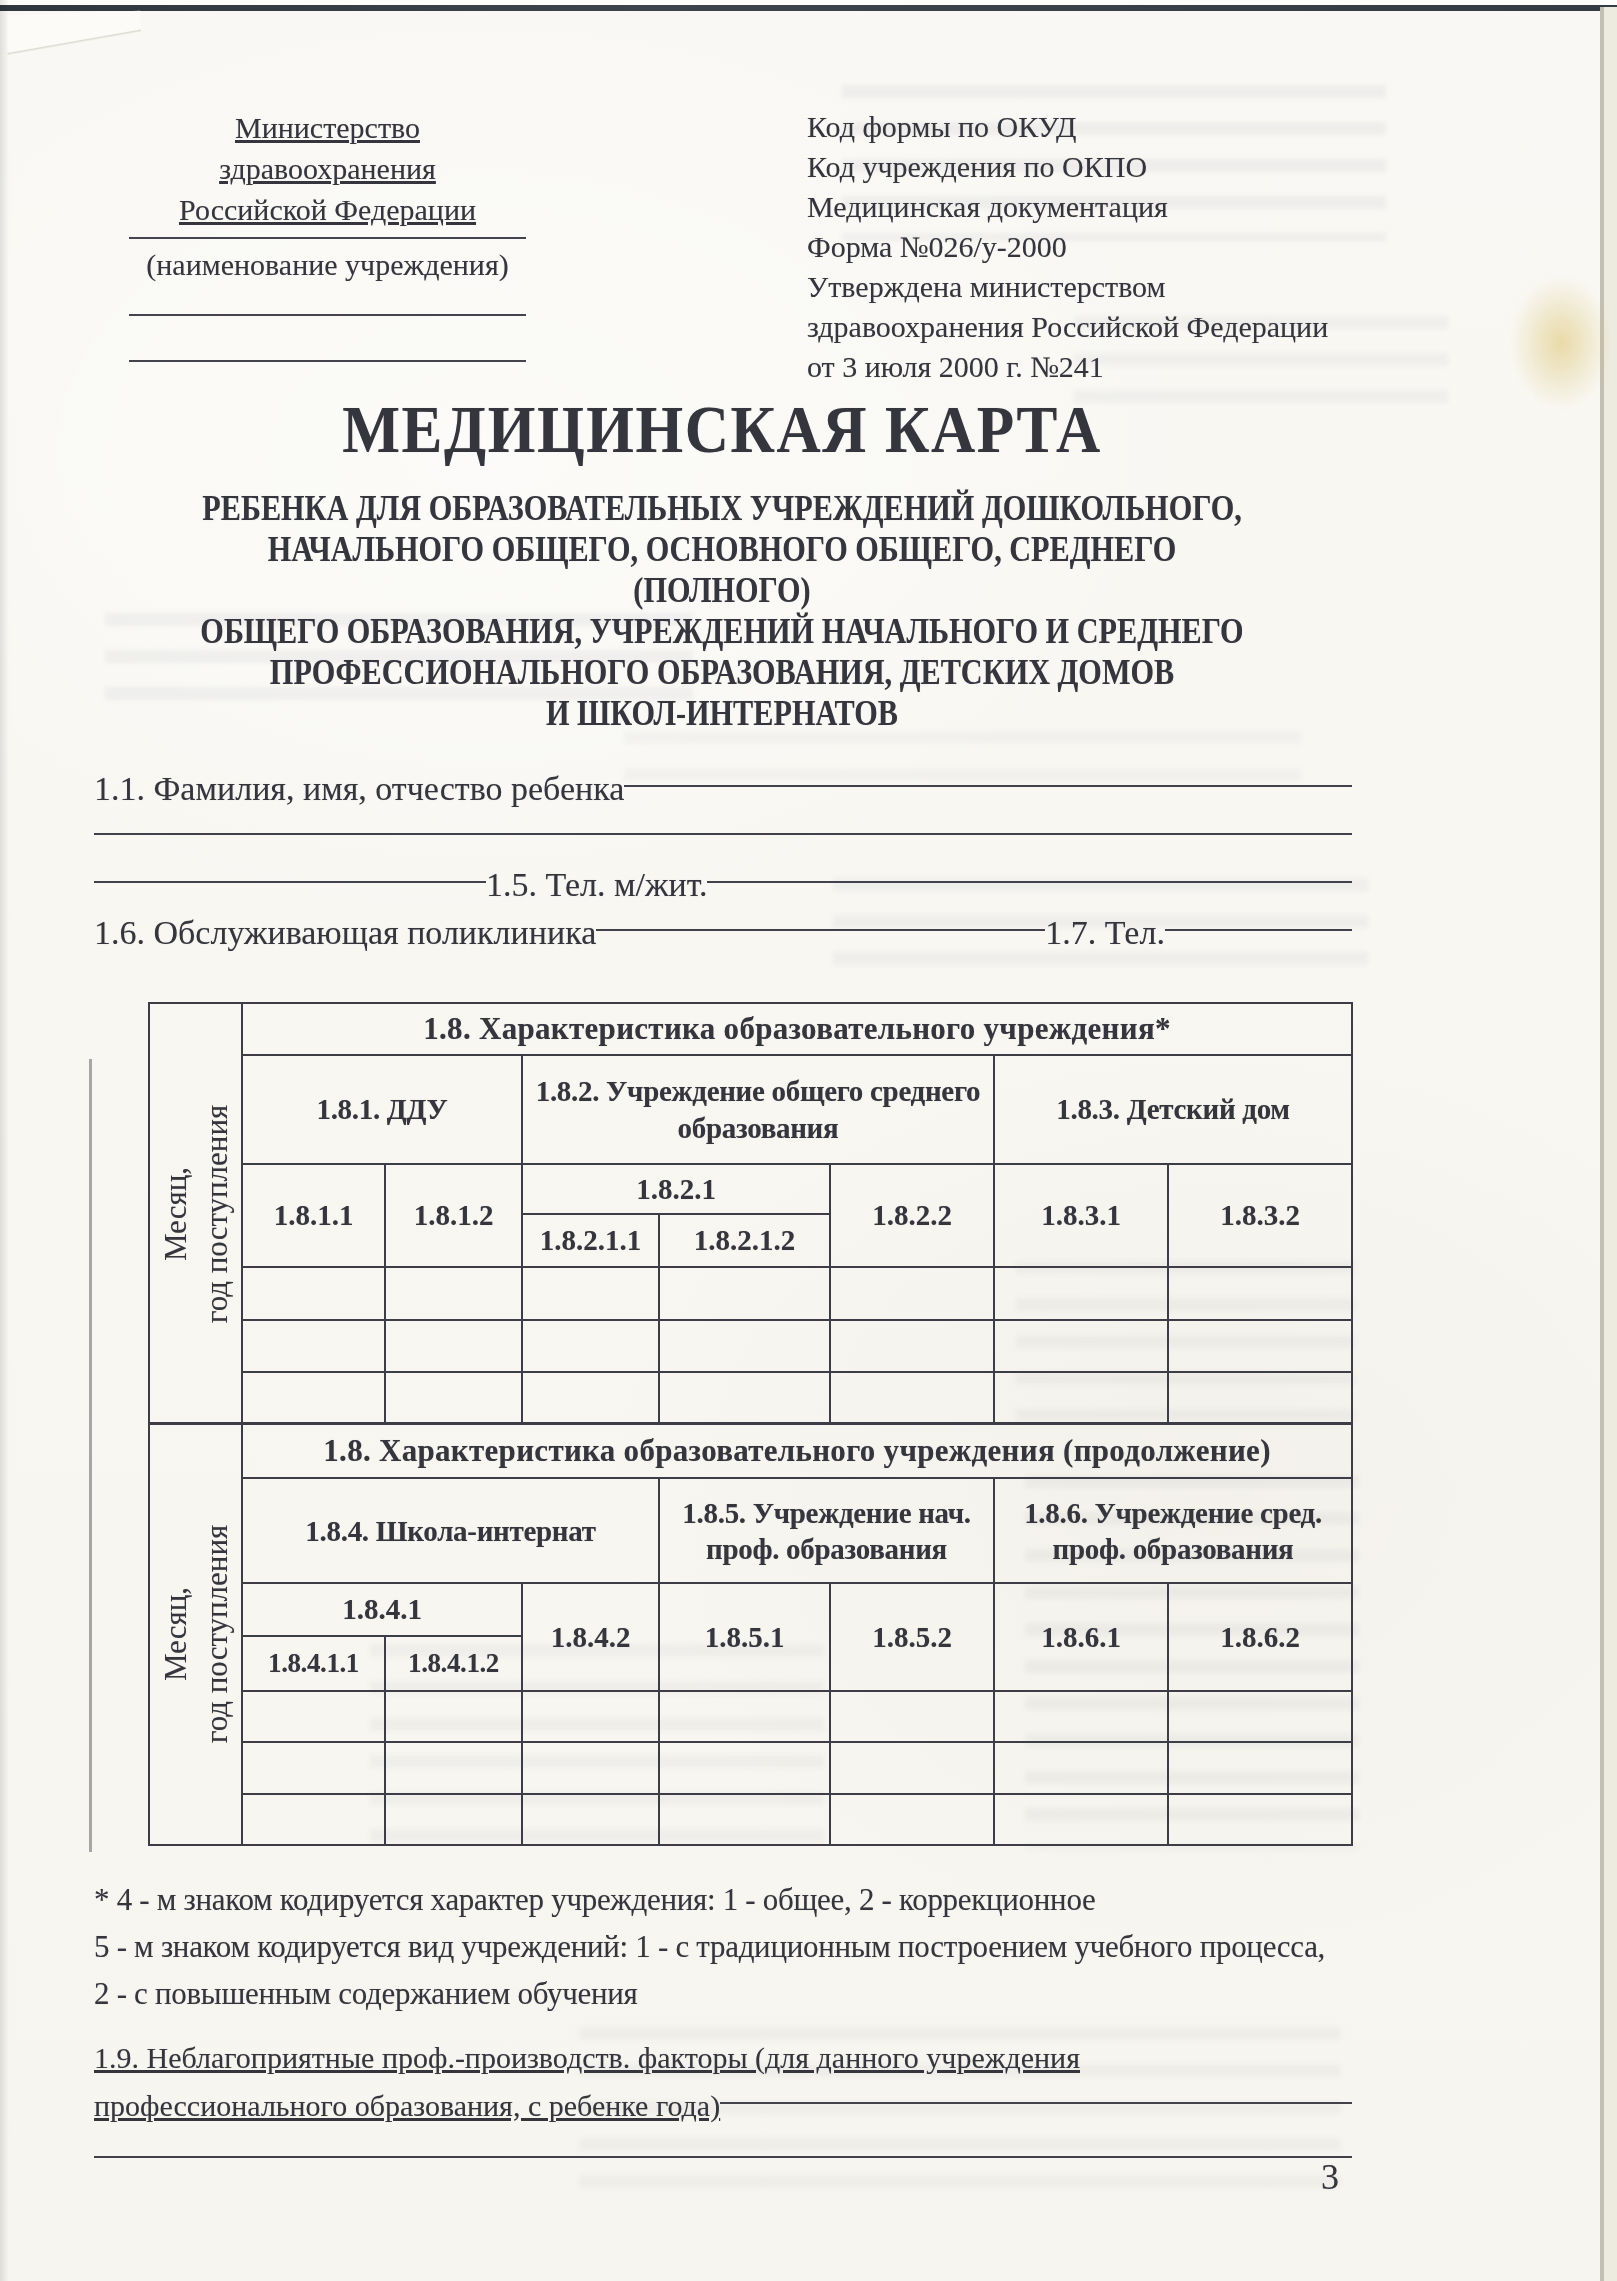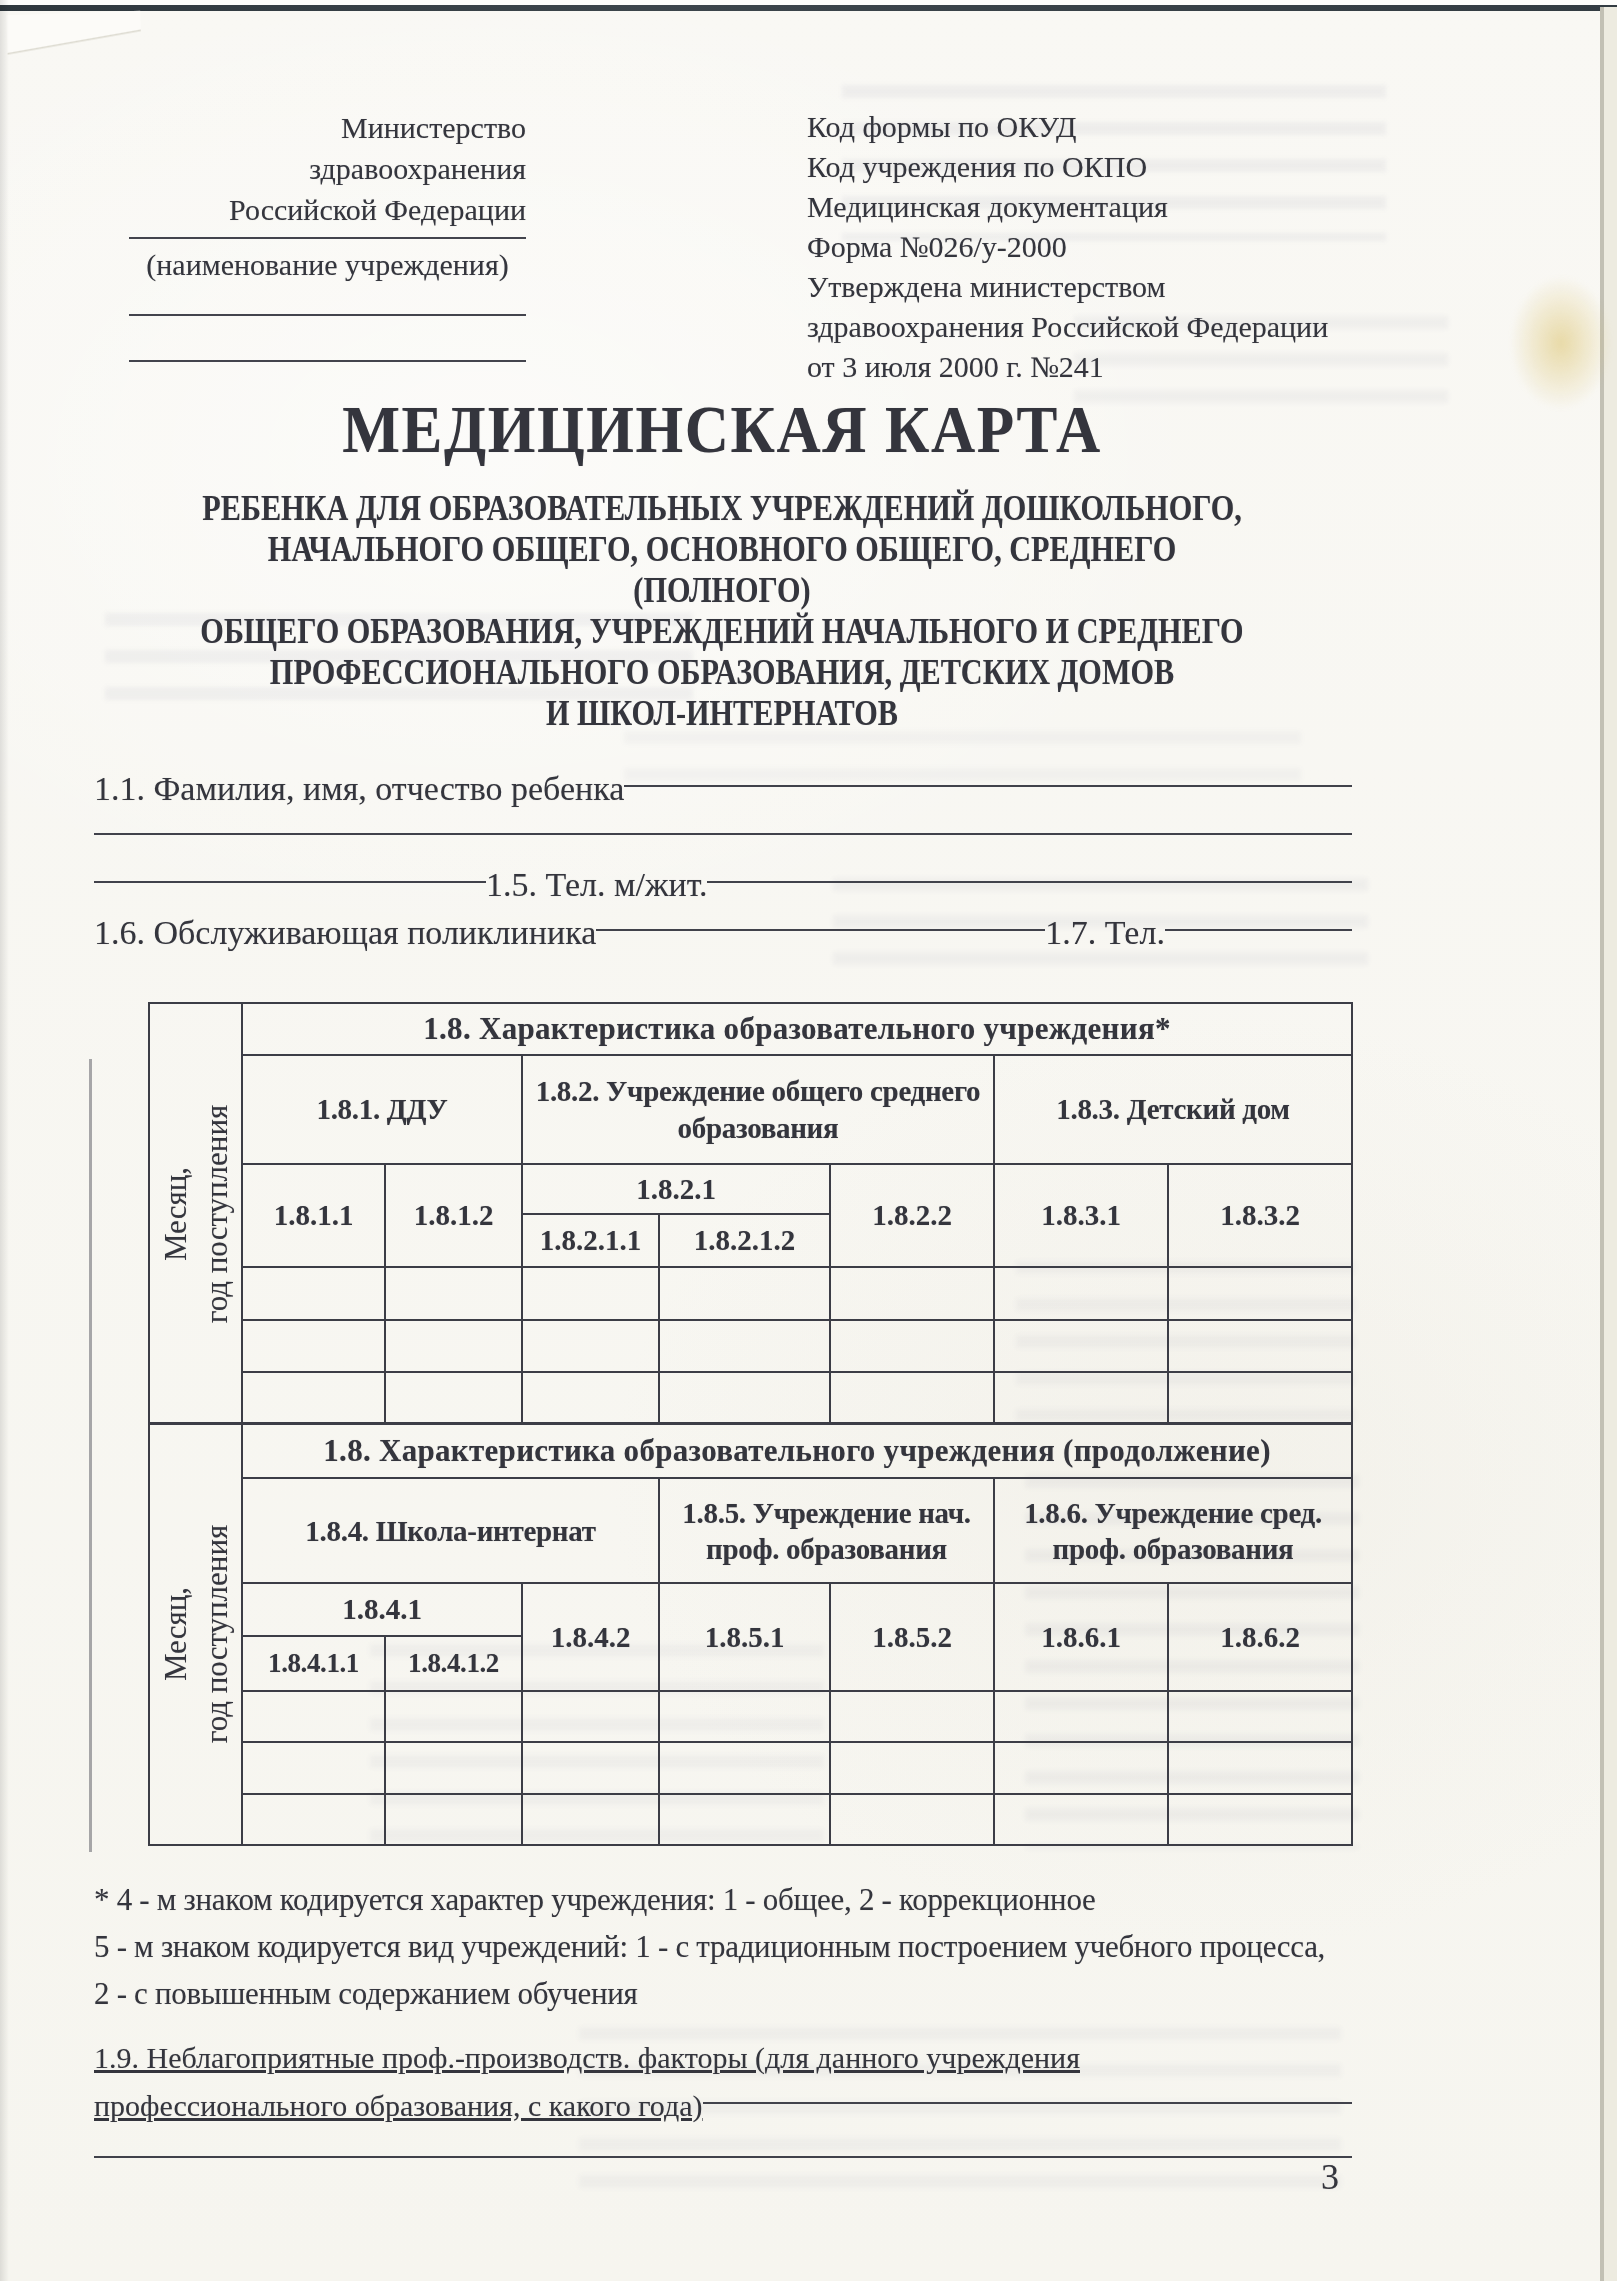--- a/index.html
+++ b/index.html
@@ -22,21 +22,21 @@
     transform:rotate(-2deg);}
   .left-shade{left:0;top:0;width:9px;height:2281px;background:linear-gradient(90deg,rgba(0,0,0,.10),rgba(0,0,0,0));}
   .right-edge-line{left:1600px;top:7.1px;width:3.6px;height:2274px;background:#c2c0b4;}
   .right-strip{left:1604px;top:7.1px;width:13.4px;height:2274px;background:#edebe0;}
   .yellow-smudge{left:1510px;top:276px;width:102px;height:134px;
     background:radial-gradient(closest-side,rgba(216,188,92,.50),rgba(216,188,92,0));filter:blur(2.7px);}
   .table-bleed-line{left:89px;top:1059px;width:2.7px;height:793px;background:rgba(55,56,66,.42);}
   .bleed{position:absolute;filter:blur(2.7px);pointer-events:none;
     background:repeating-linear-gradient(180deg,rgba(98,100,128,.13) 0 13.4px,rgba(98,100,128,0) 13.4px 37px);}
   
-  .hdr-left{left:129px;top:107px;width:397px;text-align:right;font-size:30px;line-height:41px;}
+  .hdr-left{left:129px;top:107px;width:397px;text-align:center;font-size:30px;line-height:41px;text-decoration:underline;}
   .hdr-rule{height:0;border-bottom:2.7px solid #43444d;}
   .hdr-caption{left:129px;top:248px;width:397px;text-align:center;font-size:30px;}
   .hdr-right{left:791px;top:107px;width:579px;font-size:30px;line-height:40px;margin-left:16px;}
   
   .doc-title{left:94px;top:390px;width:1256px;text-align:center;font-size:68px;font-weight:700;
     letter-spacing:1.8px;transform:scaleX(.90);transform-origin:center;white-space:nowrap;}
   .doc-subtitle{left:94px;top:488px;width:1256px;text-align:center;font-size:36px;font-weight:700;
     line-height:41px;transform:scaleX(.84);transform-origin:center;}
   .sec-heading{left:94px;top:702px;width:1256px;text-align:center;font-size:39px;font-weight:700;}
   
@@ -283,21 +283,21 @@
     <div>* 4 - м знаком кодируется характер учреждения: 1 - общее, 2 - коррекционное</div>
     <div>5 - м знаком кодируется вид учреждений: 1 - с традиционным построением учебного процесса,</div>
     <div>2 - с повышенным содержанием обучения</div>
   </div>
 
   <div class="abs f19 txt">
     <div class="frow">
       <span class="lbl">1.9. Неблагоприятные проф.-производств. факторы (для данного учреждения</span>
     </div>
     <div class="frow">
-      <span class="lbl">профессионального образования, с какого года)</span>
+      <span class="lbl">профессионального образования, с ребенке года)</span>
       <span class="fill"></span>
     </div>
   </div>
   <div class="abs hrule"></div>
 
   <div class="abs page-num txt">3</div>
 
 </div>
 
 

